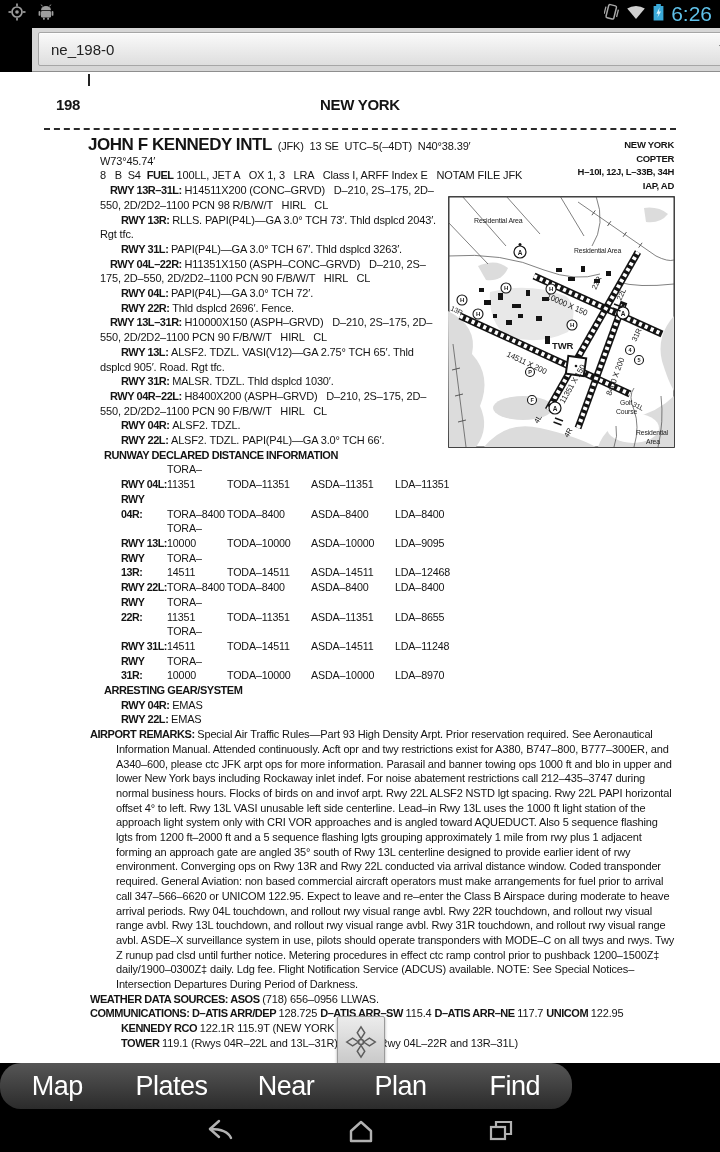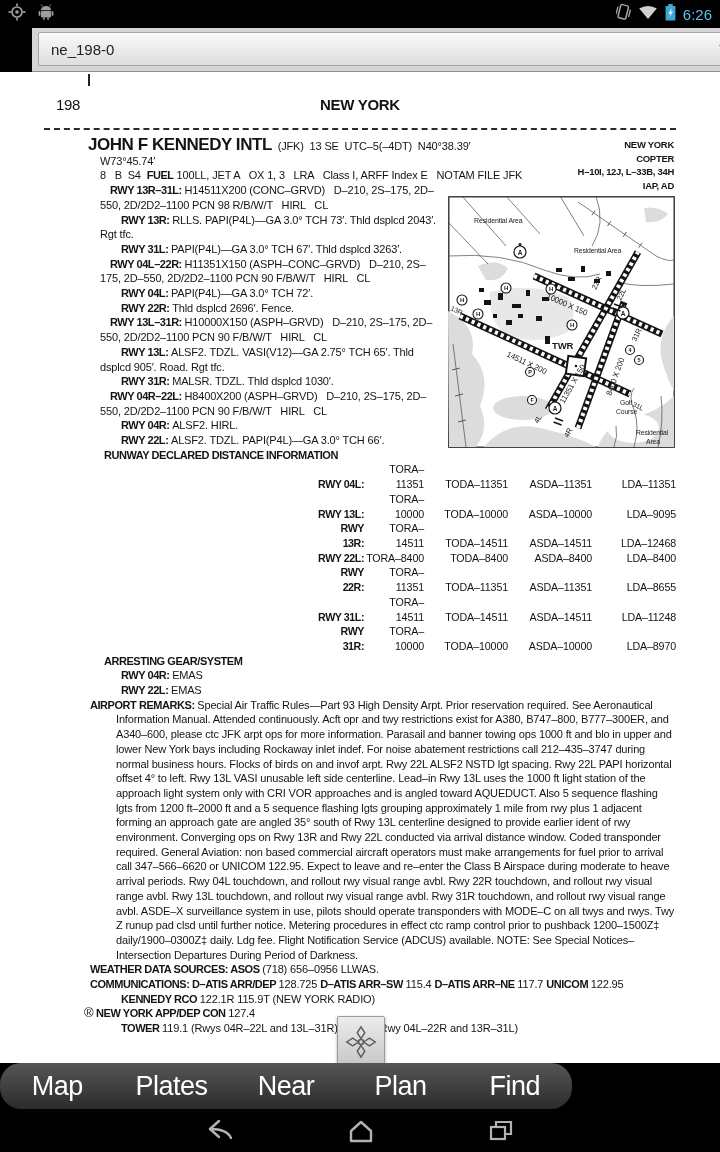--- a/index.html
+++ b/index.html
@@ -4,60 +4,60 @@
 <style>
   html,body{margin:0;padding:0;width:720px;height:1152px;overflow:hidden;background:#000;
     font-family:"Liberation Sans",sans-serif;}
   body{position:relative;}
 
   
   .statusbar{position:absolute;top:0;left:0;width:720px;height:28px;background:#000;
     display:flex;align-items:center;padding:0 8px;box-sizing:border-box;}
   .sb-left{display:flex;gap:10px;align-items:center;}
   .sb-right{margin-left:auto;display:flex;gap:7px;align-items:center;}
-  .sb-time{color:#5fc0e8;font-size:15px;letter-spacing:0;}
+  .sb-time{color:#5fc0e8;font-size:21px;letter-spacing:0;}
 
   
   .toolbar{position:absolute;top:28px;left:0;width:720px;height:44px;background:#d6d6d6;
     box-sizing:border-box;padding:4px 6px;border-bottom:1px solid #8e8e8e;margin-left:32px;}
   .spinner{height:34px;background:linear-gradient(#fafafa,#dedede);border:1px solid #a6a6a6;
     border-radius:2px;display:flex;align-items:center;padding:0 12px;box-sizing:border-box;
     box-shadow:0 1px 1px rgba(255,255,255,.8) inset;}
   .spinner-text{font-size:15px;color:#222;}
   .caret{margin-left:auto;width:0;height:0;border-left:7px solid transparent;
     border-right:7px solid transparent;border-top:9px solid #4a4a4a;}
 
   
   .page{position:absolute;top:72px;left:0;width:720px;height:991px;background:#fff;
     color:#141414;font-size:11px;letter-spacing:-0.15px;box-sizing:border-box;
     padding:24px 44px 0 44px;overflow:hidden;}
   .artifact{position:absolute;left:88px;top:2px;width:2px;height:12px;background:#222;}
   .doc-header{position:relative;height:22px;}
-  .pageno{font-weight:400;font-size:15px;letter-spacing:-0.3px;position:absolute;left:12px;top:0;}
+  .pageno{font-weight:700;font-size:15px;letter-spacing:-0.3px;position:absolute;left:12px;top:0;}
   .region{font-weight:700;font-size:15px;letter-spacing:-0.3px;position:absolute;left:0;right:0;
     text-align:center;top:0;}
   .dashrule{border:none;border-top:2px dashed #2a2a2a;margin:10px 0 8px 0;}
 
   .fr-labels{float:right;width:150px;text-align:right;font-weight:700;font-size:9.5px;
     line-height:13.5px;letter-spacing:-0.3px;padding-right:2px;}
   .fr-diag{float:right;clear:right;width:229px;margin:4px 0 8px 6px;}
   .fr-diag svg{display:block;}
 
   .ln{margin:0;line-height:14.7px;white-space:pre-wrap;}
   .ln .b{font-weight:700;letter-spacing:-0.45px;}
   .ln .rsym{font-size:13px;line-height:10px;}
   .t0{padding-left:56px;text-indent:-12px;}
   .t0 .b{font-size:17px;}
   .t1{padding-left:56px;text-indent:0;}
   .rwy{padding-left:56px;text-indent:10px;}
   .sub{padding-left:56px;text-indent:21px;}
   .sec{padding-left:72px;text-indent:-26px;}
   .hdr{padding-left:60px;text-indent:0;}
   .reg{padding-left:60px;text-indent:-20px;}
-  .declrow{padding-left:77px;font-size:10.7px;text-align:right;}
+  .declrow{padding-left:77px;font-size:10.7px;}
   .declrow .dl{display:inline-block;width:46px;font-weight:700;letter-spacing:-0.45px;}
   .declrow .dv{display:inline-block;width:84px;}
   .declrow .dv1{width:60px;}
 
   
   .panbtn{position:absolute;left:337px;top:1016px;width:46px;height:50px;
     background:linear-gradient(#ececec,#c6c6c6);border:1px solid #9b9b9b;border-radius:2px;
     box-shadow:0 1px 3px rgba(0,0,0,.35);display:flex;align-items:center;justify-content:center;}
 
   
@@ -299,38 +299,38 @@
         <p class="ln rwy"><span class="b">RWY 13R–31L: </span><span class="n">H14511X200 (CONC–GRVD)   D–210, 2S–175, 2D–550, 2D/2D2–1100 PCN 98 R/B/W/T   HIRL   CL</span></p>
         <p class="ln sub"><span class="b">RWY 13R: </span><span class="n">RLLS. PAPI(P4L)—GA 3.0° TCH 73′. Thld dsplcd 2043′. Rgt tfc.</span></p>
         <p class="ln sub"><span class="b">RWY 31L: </span><span class="n">PAPI(P4L)—GA 3.0° TCH 67′. Thld dsplcd 3263′.</span></p>
         <p class="ln rwy"><span class="b">RWY 04L–22R: </span><span class="n">H11351X150 (ASPH–CONC–GRVD)   D–210, 2S–175, 2D–550, 2D/2D2–1100 PCN 90 F/B/W/T   HIRL   CL</span></p>
         <p class="ln sub"><span class="b">RWY 04L: </span><span class="n">PAPI(P4L)—GA 3.0° TCH 72′.</span></p>
         <p class="ln sub"><span class="b">RWY 22R: </span><span class="n">Thld dsplcd 2696′. Fence.</span></p>
         <p class="ln rwy"><span class="b">RWY 13L–31R: </span><span class="n">H10000X150 (ASPH–GRVD)   D–210, 2S–175, 2D–550, 2D/2D2–1100 PCN 90 F/B/W/T   HIRL   CL</span></p>
         <p class="ln sub"><span class="b">RWY 13L: </span><span class="n">ALSF2. TDZL. VASI(V12)—GA 2.75° TCH 65′. Thld dsplcd 905′. Road. Rgt tfc.</span></p>
         <p class="ln sub"><span class="b">RWY 31R: </span><span class="n">MALSR. TDZL. Thld dsplcd 1030′.</span></p>
         <p class="ln rwy"><span class="b">RWY 04R–22L: </span><span class="n">H8400X200 (ASPH–GRVD)   D–210, 2S–175, 2D–550, 2D/2D2–1100 PCN 90 F/B/W/T   HIRL   CL</span></p>
-        <p class="ln sub"><span class="b">RWY 04R: </span><span class="n">ALSF2. HIRL.</span></p>
+        <p class="ln sub"><span class="b">RWY 04R: </span><span class="n">ALSF2. TDZL.</span></p>
         <p class="ln sub"><span class="b">RWY 22L: </span><span class="n">ALSF2. TDZL. PAPI(P4L)—GA 3.0° TCH 66′.</span></p>
         <p class="ln hdr"><span class="b">RUNWAY DECLARED DISTANCE INFORMATION</span></p>
         <p class="ln declrow"><span class="dl">RWY 04L:</span><span class="dv dv1">TORA–11351</span><span class="dv">TODA–11351</span><span class="dv">ASDA–11351</span><span class="dv">LDA–11351</span></p>
+        <p class="ln declrow"><span class="dl">RWY 04R:</span><span class="dv dv1">TORA–8400</span><span class="dv">TODA–8400</span><span class="dv">ASDA–8400</span><span class="dv">LDA–8400</span></p>
         <p class="ln declrow"><span class="dl">RWY 13L:</span><span class="dv dv1">TORA–10000</span><span class="dv">TODA–10000</span><span class="dv">ASDA–10000</span><span class="dv">LDA–9095</span></p>
         <p class="ln declrow"><span class="dl">RWY 13R:</span><span class="dv dv1">TORA–14511</span><span class="dv">TODA–14511</span><span class="dv">ASDA–14511</span><span class="dv">LDA–12468</span></p>
         <p class="ln declrow"><span class="dl">RWY 22L:</span><span class="dv dv1">TORA–8400</span><span class="dv">TODA–8400</span><span class="dv">ASDA–8400</span><span class="dv">LDA–8400</span></p>
         <p class="ln declrow"><span class="dl">RWY 22R:</span><span class="dv dv1">TORA–11351</span><span class="dv">TODA–11351</span><span class="dv">ASDA–11351</span><span class="dv">LDA–8655</span></p>
         <p class="ln declrow"><span class="dl">RWY 31L:</span><span class="dv dv1">TORA–14511</span><span class="dv">TODA–14511</span><span class="dv">ASDA–14511</span><span class="dv">LDA–11248</span></p>
         <p class="ln declrow"><span class="dl">RWY 31R:</span><span class="dv dv1">TORA–10000</span><span class="dv">TODA–10000</span><span class="dv">ASDA–10000</span><span class="dv">LDA–8970</span></p>
         <p class="ln hdr"><span class="b">ARRESTING GEAR/SYSTEM</span></p>
         <p class="ln sub"><span class="b">RWY 04R: </span><span class="n">EMAS</span></p>
         <p class="ln sub"><span class="b">RWY 22L: </span><span class="n">EMAS</span></p>
         <p class="ln sec"><span class="b">AIRPORT REMARKS: </span><span class="n">Special Air Traffic Rules—Part 93 High Density Arpt. Prior reservation required. See Aeronautical Information Manual. Attended continuously. Acft opr and twy restrictions exist for A380, B747–800, B777–300ER, and A340–600, please ctc JFK arpt ops for more information. Parasail and banner towing ops 1000 ft and blo in upper and lower New York bays including Rockaway inlet indef. For noise abatement restrictions call 212–435–3747 during normal business hours. Flocks of birds on and invof arpt. Rwy 22L ALSF2 NSTD lgt spacing. Rwy 22L PAPI horizontal offset 4° to left. Rwy 13L VASI unusable left side centerline. Lead–in Rwy 13L uses the 1000 ft light station of the approach light system only with CRI VOR approaches and is angled toward AQUEDUCT. Also 5 sequence flashing lgts from 1200 ft–2000 ft and a 5 sequence flashing lgts grouping approximately 1 mile from rwy plus 1 adjacent forming an approach gate are angled 35° south of Rwy 13L centerline designed to provide earlier ident of rwy environment. Converging ops on Rwy 13R and Rwy 22L conducted via arrival distance window. Coded transponder required. General Aviation: non based commercial aircraft operators must make arrangements for fuel prior to arrival call 347–566–6620 or UNICOM 122.95. Expect to leave and re–enter the Class B Airspace during moderate to heave arrival periods. Rwy 04L touchdown, and rollout rwy visual range avbl. Rwy 22R touchdown, and rollout rwy visual range avbl. Rwy 13L touchdown, and rollout rwy visual range avbl. Rwy 31R touchdown, and rollout rwy visual range avbl. ASDE–X surveillance system in use, pilots should operate transponders with MODE–C on all twys and rwys. Twy Z runup pad clsd until further notice. Metering procedures in effect ctc ramp control prior to pushback 1200–1500Z‡ daily/1900–0300Z‡ daily. Ldg fee. Flight Notification Service (ADCUS) available. NOTE: See Special Notices–Intersection Departures During Period of Darkness.</span></p>
         <p class="ln sec"><span class="b">WEATHER DATA SOURCES: ASOS </span><span class="n">(718) 656–0956 LLWAS.</span></p>
         <p class="ln sec"><span class="b">COMMUNICATIONS: D–ATIS ARR/DEP </span><span class="n">128.725 </span><span class="b">D–ATIS ARR–SW </span><span class="n">115.4 </span><span class="b">D–ATIS ARR–NE </span><span class="n">117.7 </span><span class="b">UNICOM </span><span class="n">122.95</span></p>
         <p class="ln sub"><span class="b">KENNEDY RCO </span><span class="n">122.1R 115.9T (NEW YORK RADIO)</span></p>
-        <p class="ln reg"><span class="rsym">®</span><span class="b"> NEW YORK APP/DEP CON </span><span class="n">127.4</span></p>
         <p class="ln sub"><span class="b">TOWER </span><span class="n">119.1 (Rwys 04R–22L and 13L–31R)   123.9 (Rwy 04L–22R and 13R–31L)</span></p>
       </div>
 
   </div>
 </div>
 
 <div class="panbtn">
   <svg width="40" height="42" viewBox="0 0 46 50">
     <g fill="none" stroke="#5c5c5c" stroke-width="1.7">
       <path d="M23,7 L27.5,14 L23,21 L18.5,14 Z"></path>

